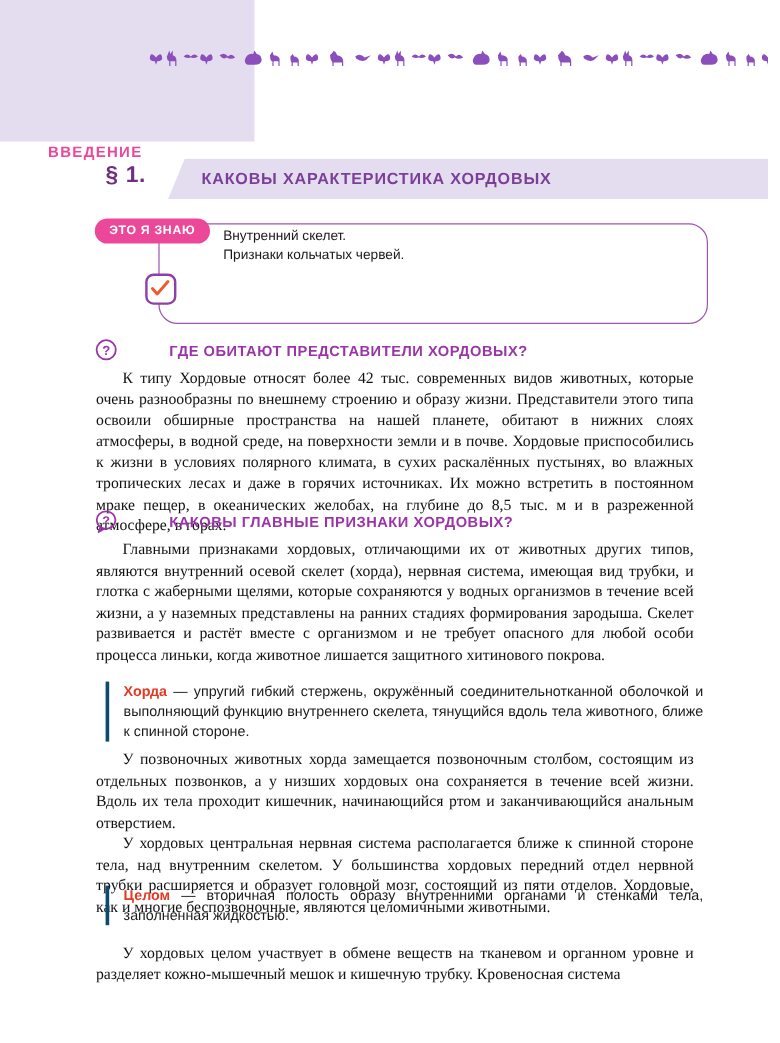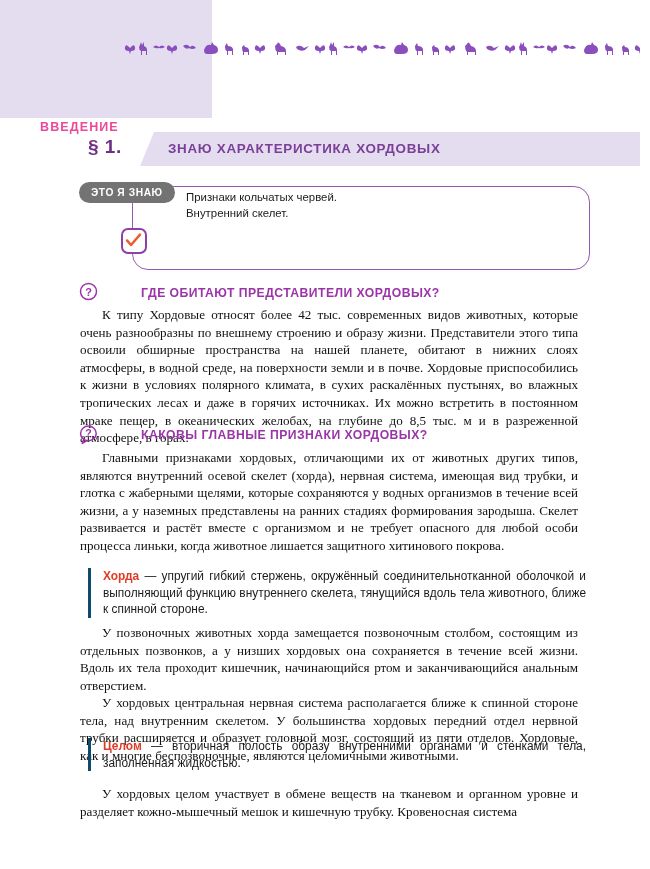--- a/index.html
+++ b/index.html
@@ -109,21 +109,21 @@
     border: 1.2px solid #9b56b0;
     border-radius: 16px;
     box-sizing: border-box;
   }
   .know-tab {
     position: absolute;
     left: 79px;
     top: 0;
     height: 21px;
     padding: 0 12px 0 12px;
-    background: #737373;
+    background: #ec4899;
     border-radius: 11px;
     display: flex;
     align-items: center;
     font-family: "Liberation Sans", sans-serif;
     font-weight: bold;
     font-size: 10.2px;
     letter-spacing: 0.6px;
     color: #ffffff;
     white-space: nowrap;
   }
@@ -260,29 +260,29 @@
         <use href="#set" x="190"></use>
         <use href="#set" x="380"></use>
       </g>
     </svg>
   </div>
 </div>
 
 <div class="section-bar-wrap">
   <div class="section-bar"></div>
   <div class="section-num">§ 1.</div>
-  <div class="section-title">ЗНАЮ ХАРАКТЕРИСТИКА ХОРДОВЫХ</div>
+  <div class="section-title">КАКОВЫ ХАРАКТЕРИСТИКА ХОРДОВЫХ</div>
 </div>
 
 <div class="know-block">
   <div class="know-box"></div>
   <div class="know-tab">ЭТО Я ЗНАЮ</div>
   <div class="know-lines">
+    <div>Внутренний скелет.</div>
     <div>Признаки кольчатых червей.</div>
-    <div>Внутренний скелет.</div>
   </div>
 </div>
 <div class="know-check">
   <svg width="17" height="17" viewBox="0 0 17 17" xmlns="http://www.w3.org/2000/svg">
     <path d="M2 8.4 L6 13 L15 2.6" stroke="#ec5b2b" stroke-width="2.4" fill="none" stroke-linecap="round" stroke-linejoin="round"></path>
   </svg>
 </div>
 
 <div class="q-head" style="top:283px">
   <div class="q-icon">

